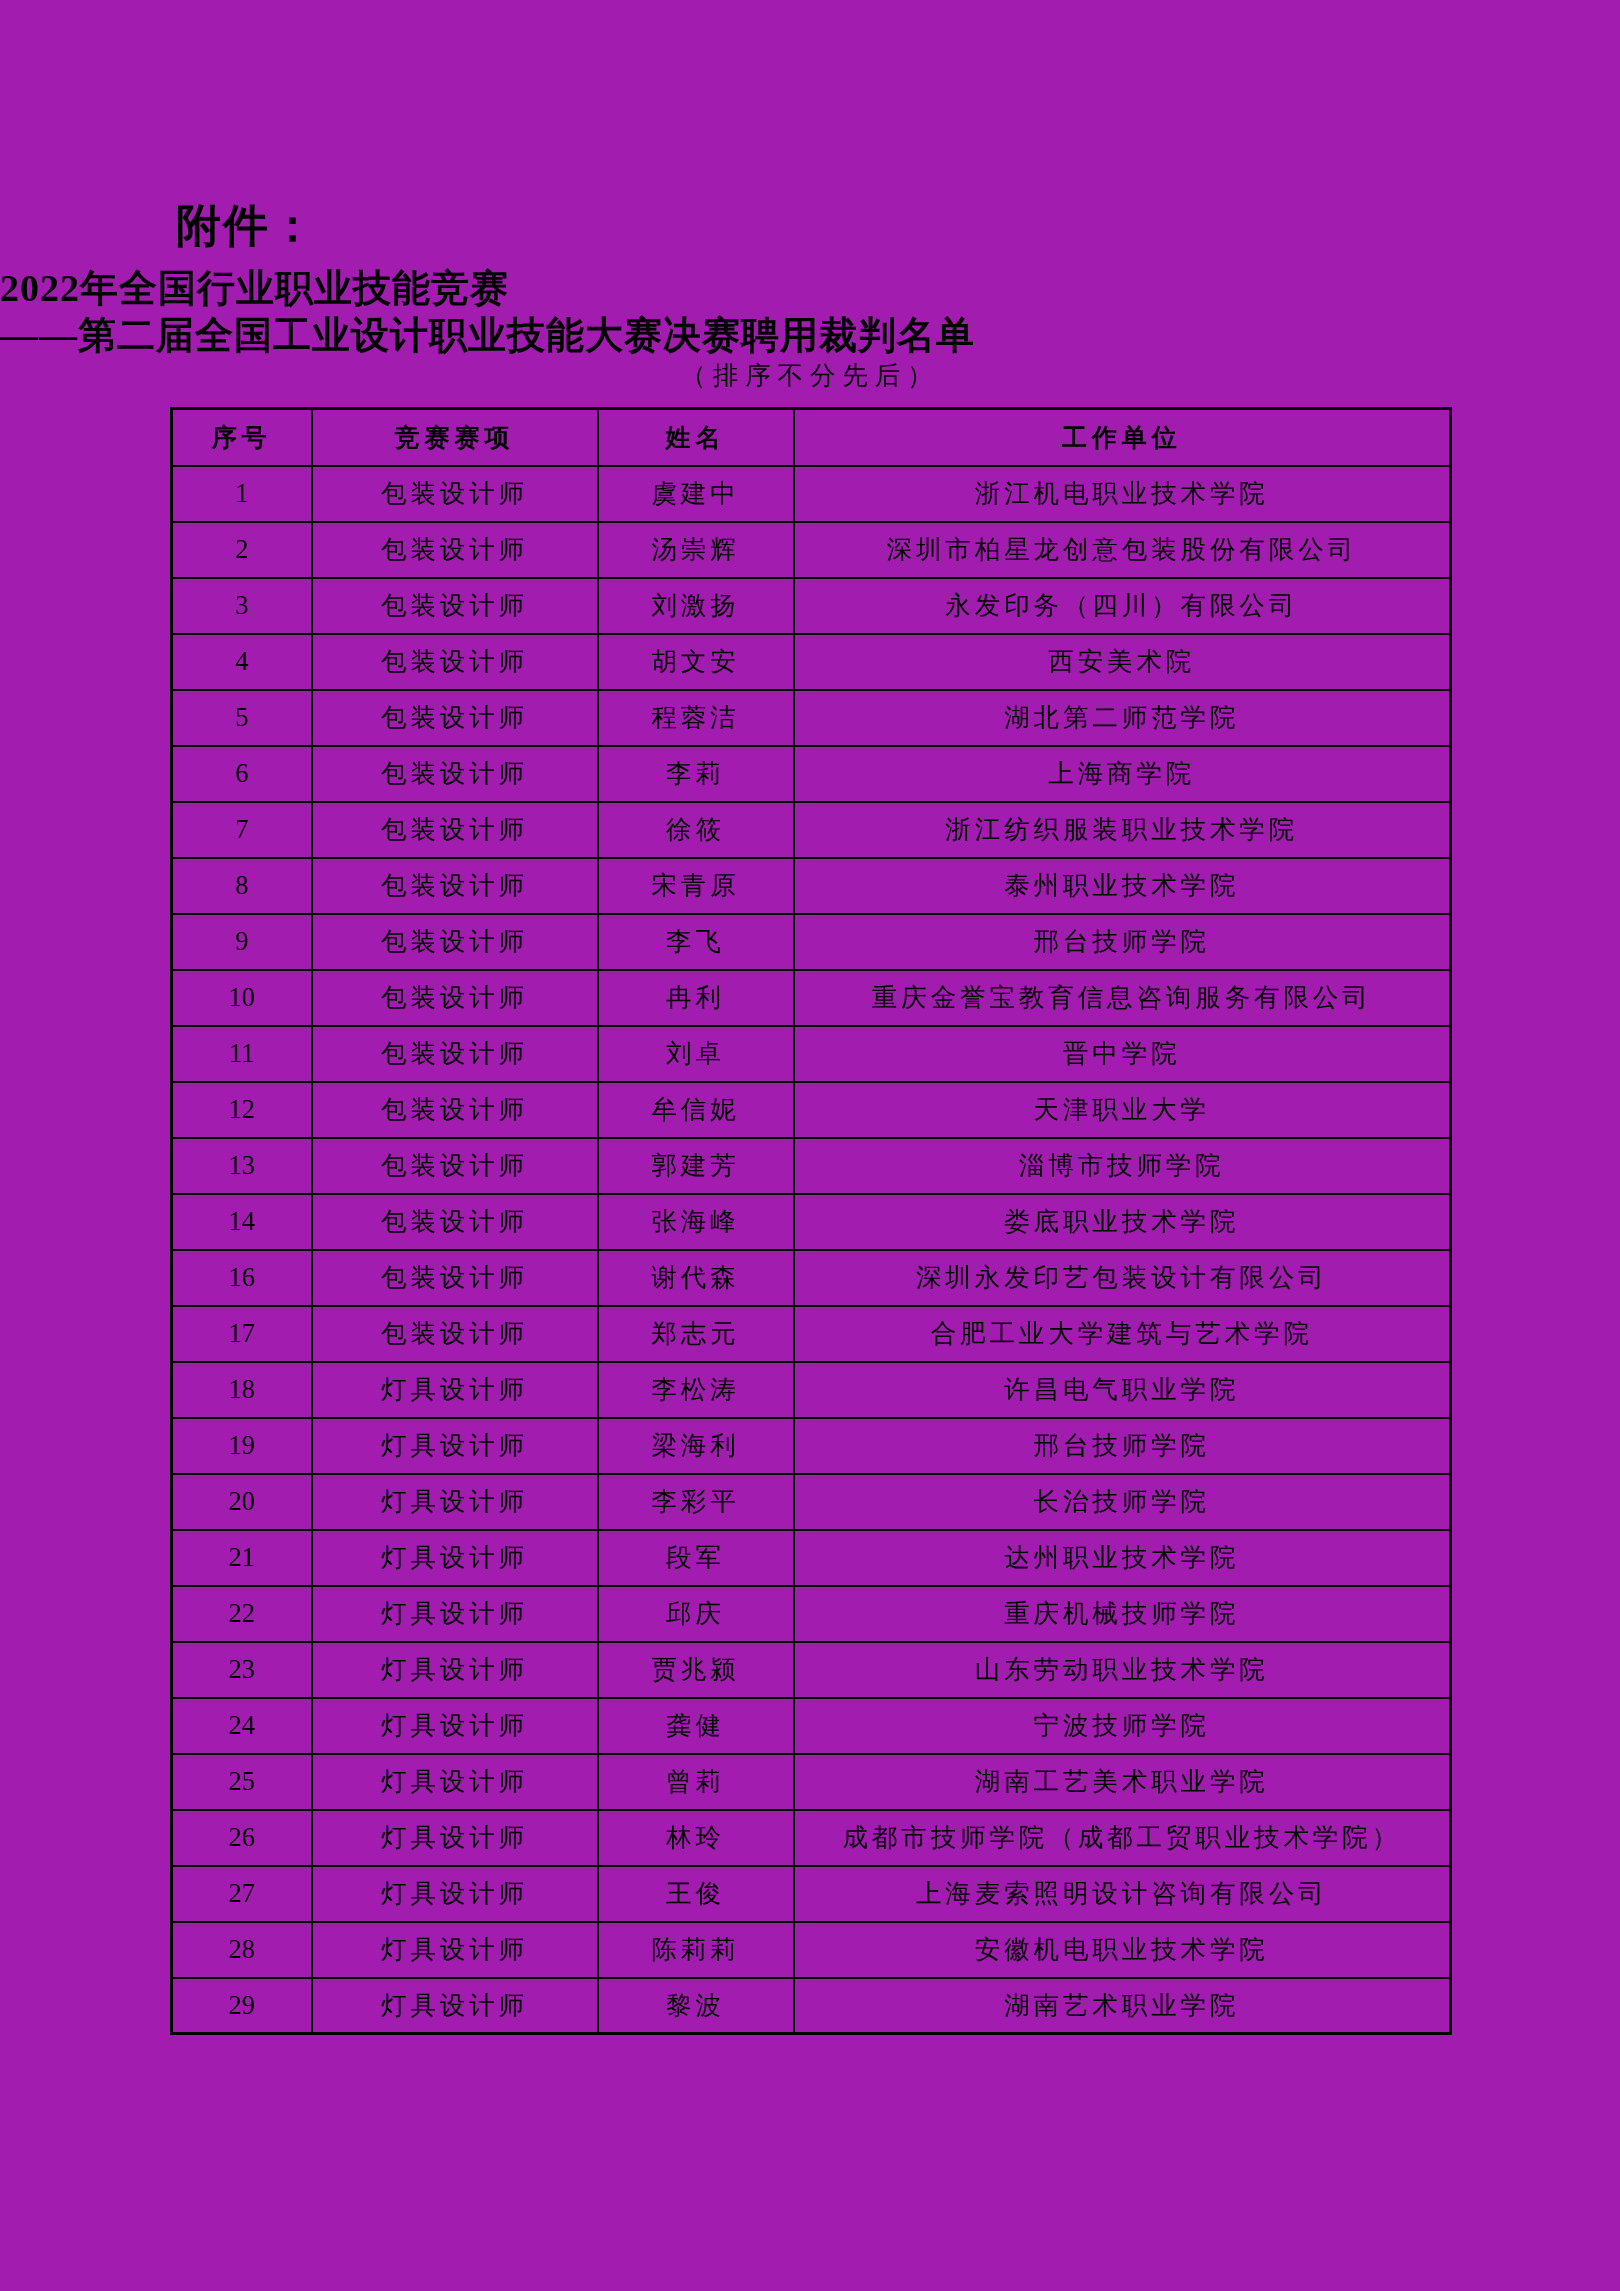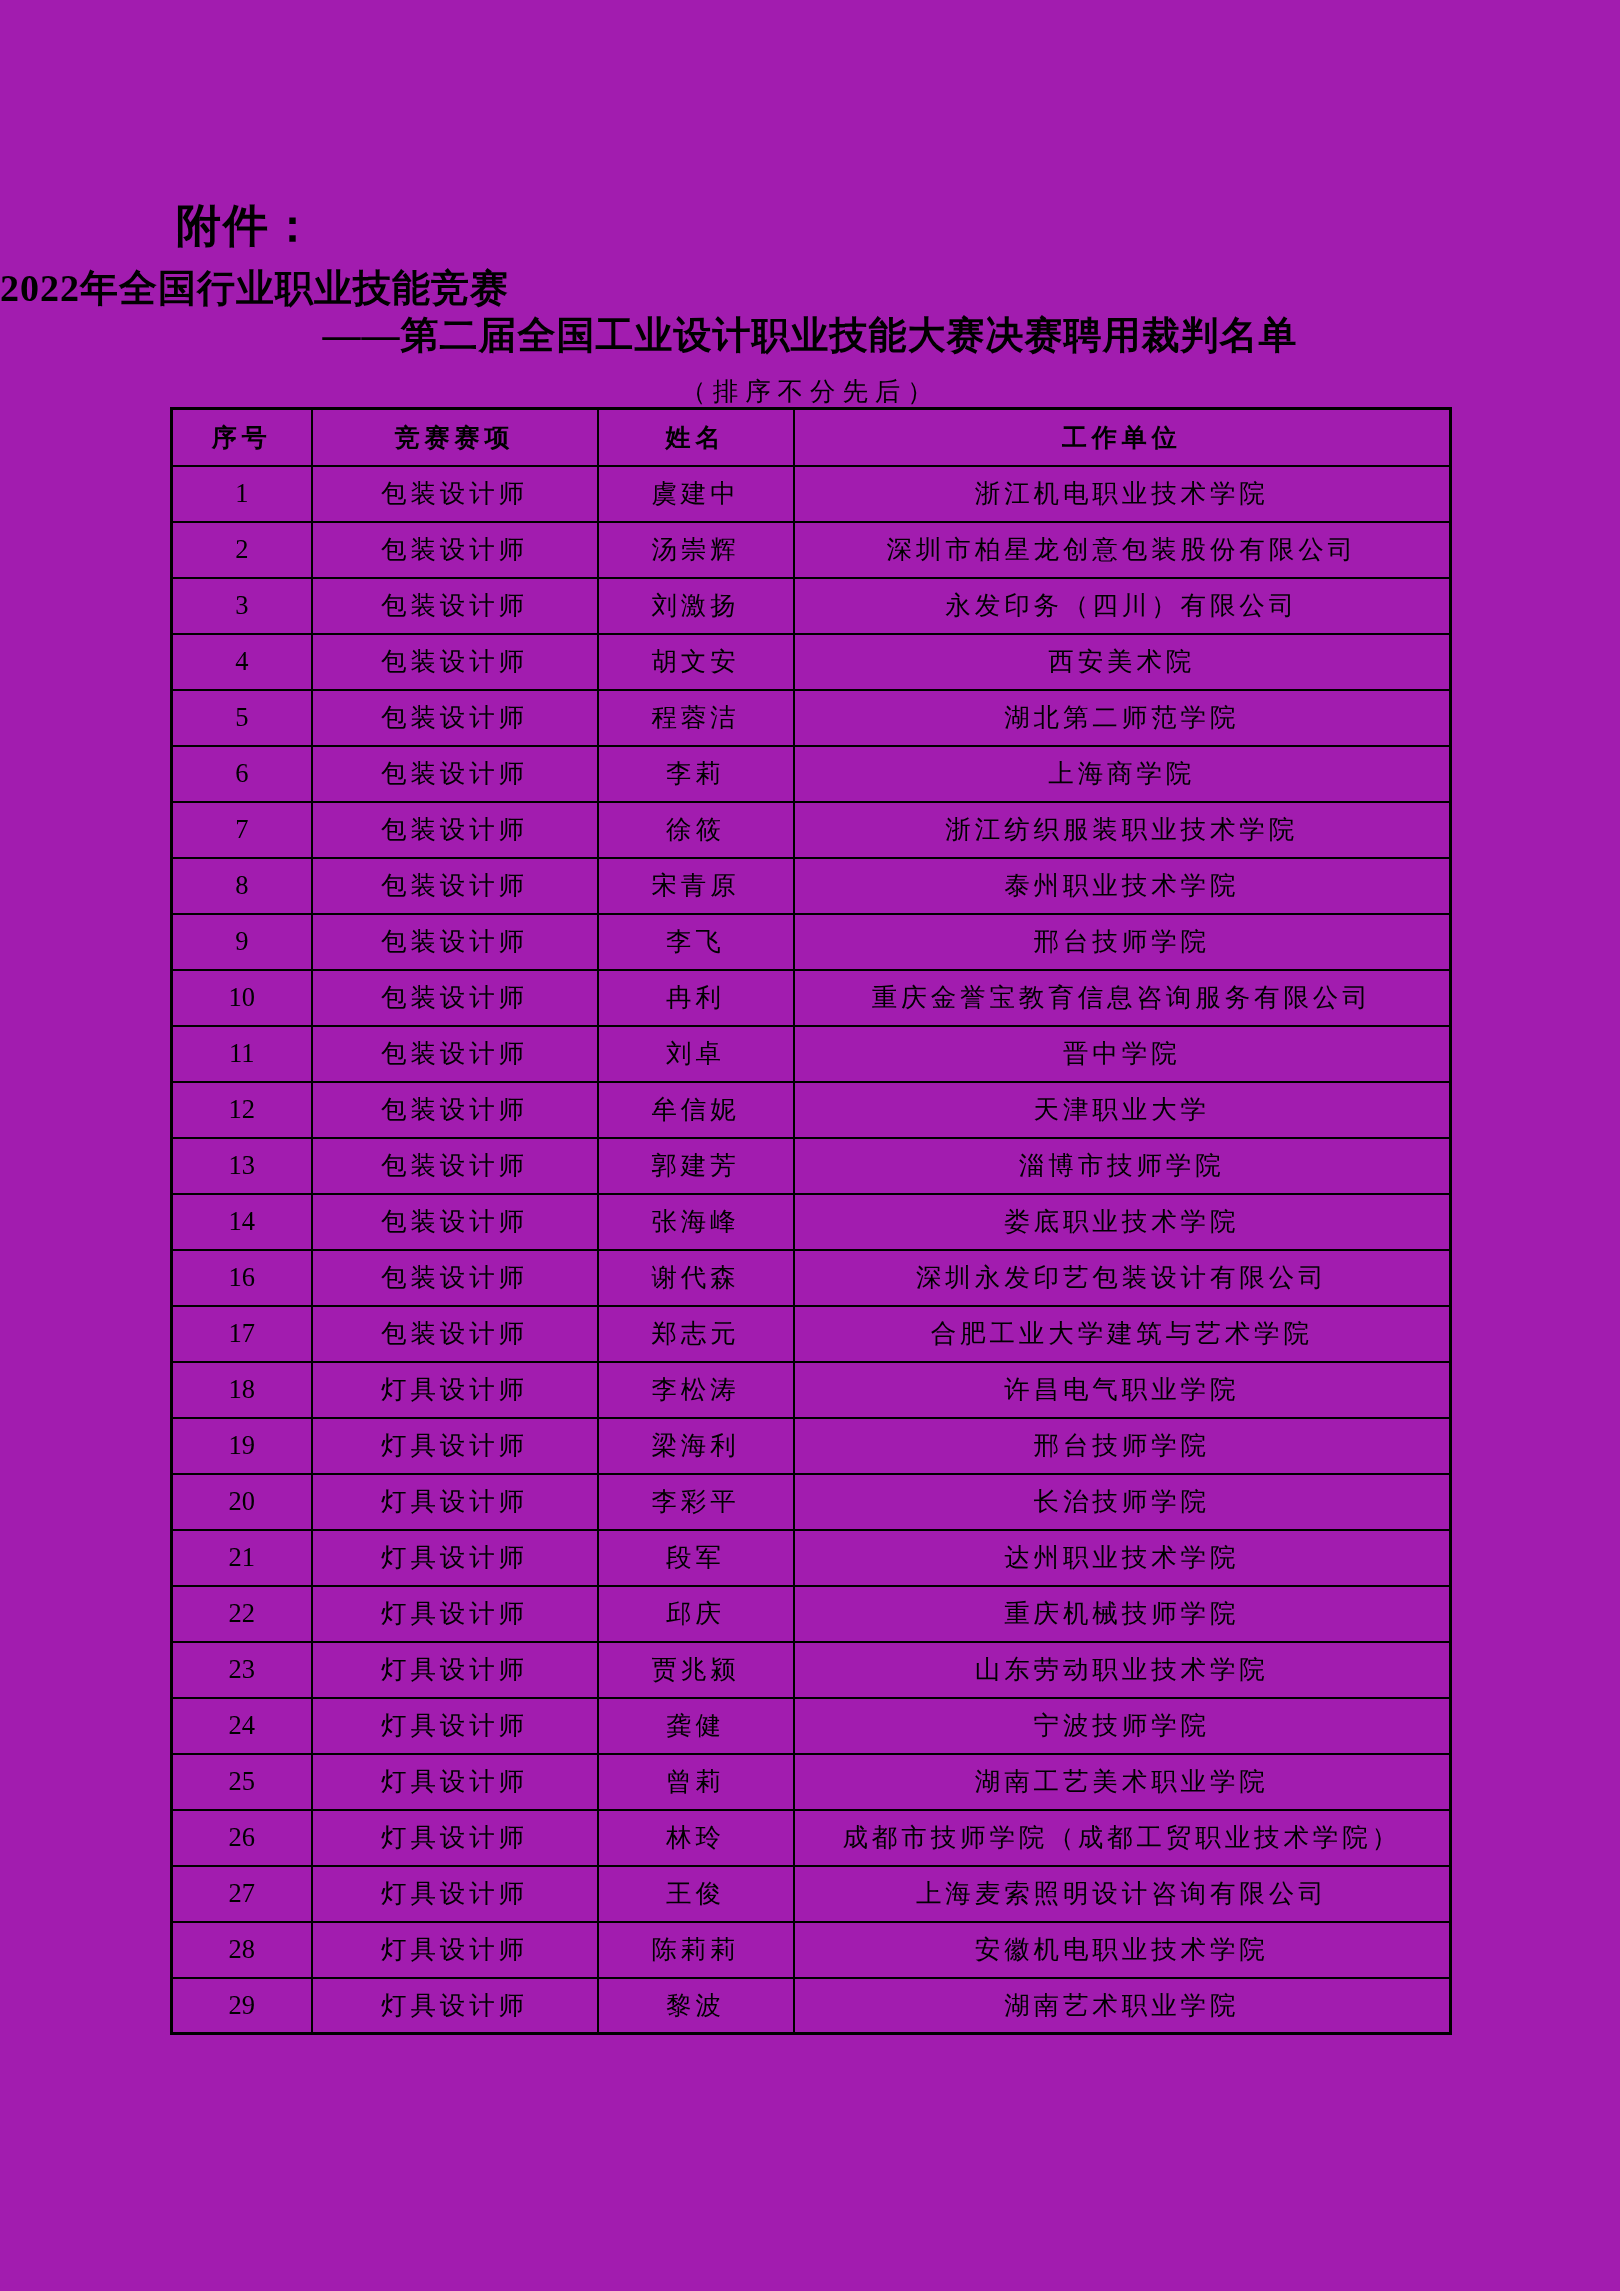--- a/index.html
+++ b/index.html
@@ -32,30 +32,29 @@
     font-weight: bold;
     font-size: 38px;
     letter-spacing: 1px;
     color: #000;
   }
   .title-line2 {
     position: absolute;
     left: 0;
     top: 310px;
     width: 100%;
-    text-align: center;
     font-weight: bold;
     font-size: 38px;
     letter-spacing: 1px;
     color: #000;
   }
   .subtitle {
     position: absolute;
     left: 0;
-    top: 374px;
+    top: 358px;
     width: 100%;
     text-align: center;
     font-size: 25.5px;
     letter-spacing: 6.9px;
     color: #000;
   }
   table.judges {
     position: absolute;
     left: 170px;
     top: 407px;

